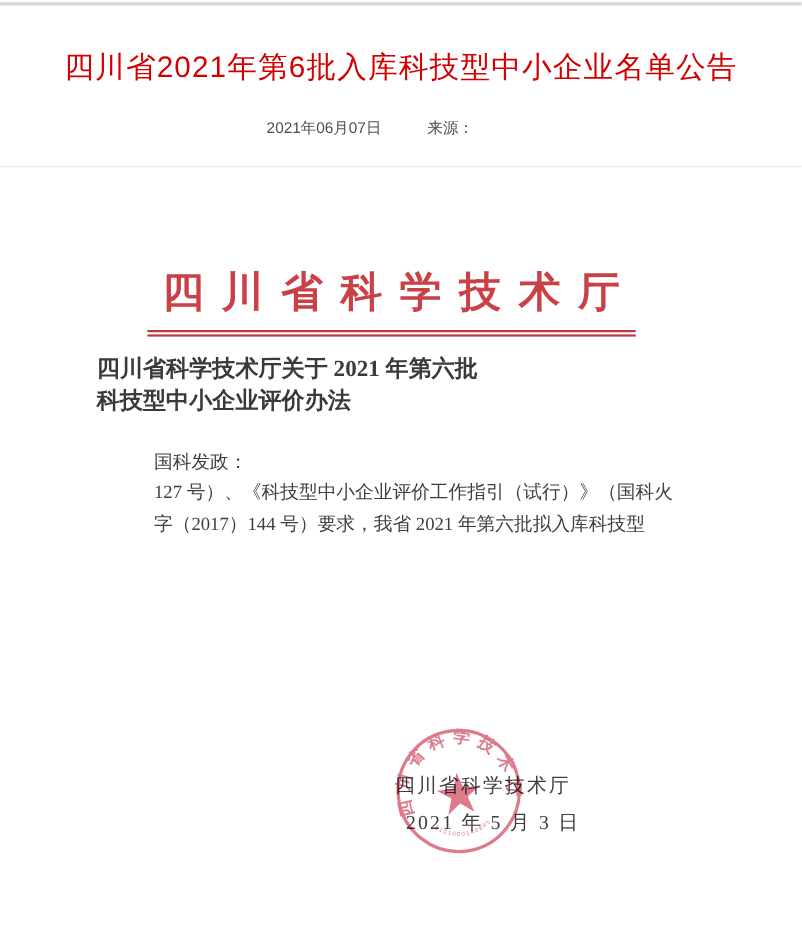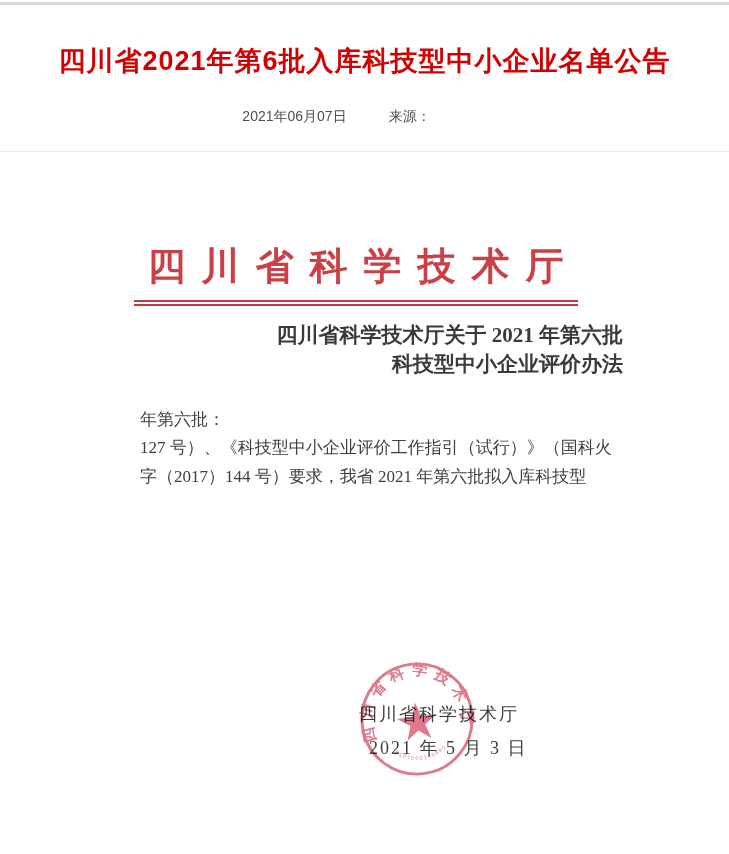--- a/index.html
+++ b/index.html
@@ -9,21 +9,21 @@
     background:#ffffff; overflow:hidden;
     font-family:"Liberation Sans", sans-serif;
   }
   .top-bar {
     position:absolute; top:2px; left:0; width:100%; height:3px;
     background:#d8d8d8;
   }
   .article-header { position:absolute; top:0; left:0; width:100%; text-align:center; }
   .page-title {
     margin-top:46px;
-    font-size:27px; font-weight:bold; line-height:31px;
+    font-size:27px; font-weight:normal; line-height:31px;
     letter-spacing:1px; color:#d20000;
     font-family:"Liberation Sans", sans-serif;
   }
   .article-meta {
     margin-top:31px;
     display:flex; justify-content:center; gap:42px;
     transform:translateX(-28px);
     font-size:14px; color:#4d4d4d; line-height:17px;
   }
   .header-divider {
@@ -39,21 +39,21 @@
     margin-top:92px; text-align:center;
     font-size:38px; font-weight:bold; line-height:44px;
     color:#c94046; letter-spacing:16px; padding-left:16px;
     white-space:nowrap;
   }
   .letterhead-rule {
     width:444px; margin:12px auto 0; height:6px;
     border-top:2px solid #bf3a40; border-bottom:2px solid #bf3a40;
   }
   .doc-title {
-    margin-top:15px; text-align:right;
+    margin-top:15px; text-align:left;
     font-size:21px; font-weight:bold; line-height:29px; color:#3a3a3a;
   }
   .doc-body {
     margin-top:27px; padding-left:52px; width:500px;
     font-size:17px; line-height:28.4px; color:#3e3e3e;
   }
   .body-line { white-space:nowrap; }
   .attachment-line {
     margin-top:22px; padding-left:97px;
     font-size:17px; line-height:22px; white-space:nowrap;
@@ -95,21 +95,21 @@
   <div class="header-divider"></div>
 
   <div class="doc">
     <div class="letterhead">四川省科学技术厅</div>
     <div class="letterhead-rule"></div>
     <div class="doc-title">
       <div>四川省科学技术厅关于 2021 年第六批</div>
       <div>科技型中小企业评价办法</div>
     </div>
     <div class="doc-body">
-        <div class="body-line">年第六批：</div>
+        <div class="body-line">国科发政：</div>
         <div class="body-line">127 号）、《科技型中小企业评价工作指引（试行）》（国科火</div>
         <div class="body-line">字（2017）144 号）要求，我省 2021 年第六批拟入库科技型</div>
       </div>
   </div>
 
   <div class="sig-name">四川省科学技术厅</div>
   <div class="sig-date">2021 年 5 月 3 日</div>
 
   <svg class="seal" viewBox="0 0 120 120" xmlns="http://www.w3.org/2000/svg">
     <circle cx="60" cy="60" r="56" fill="none" stroke="#d4566b" stroke-width="3"></circle>

